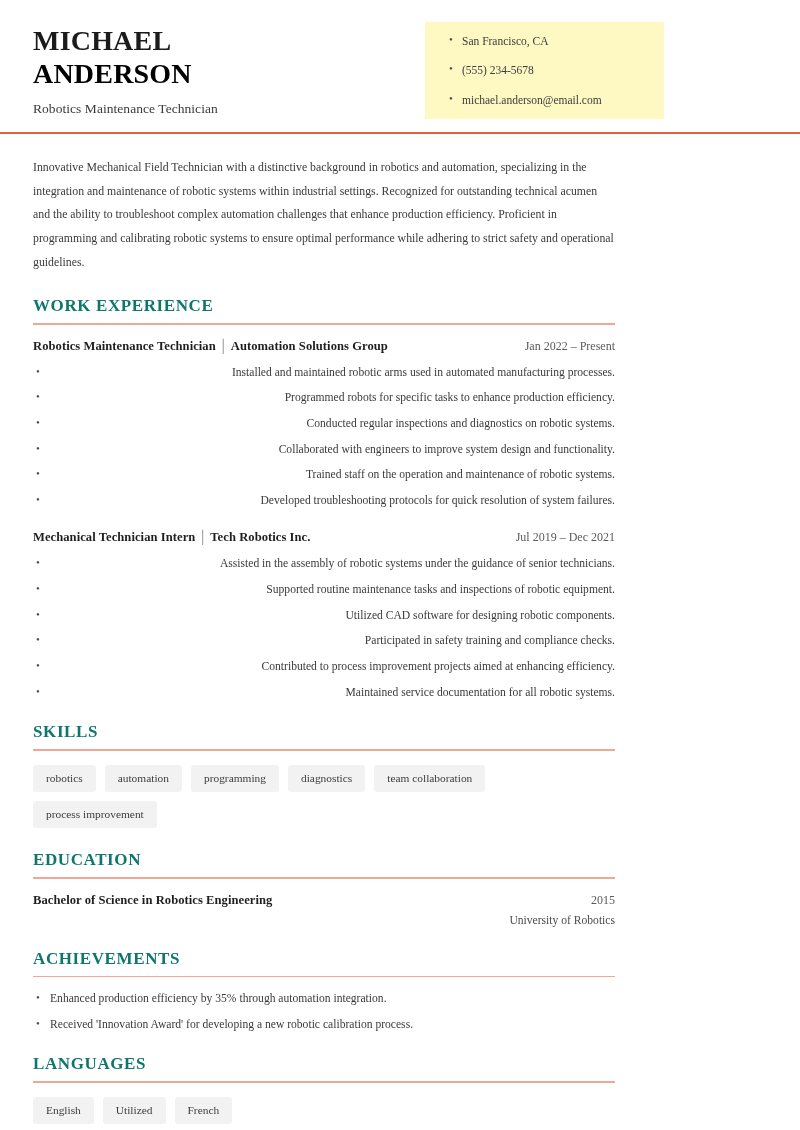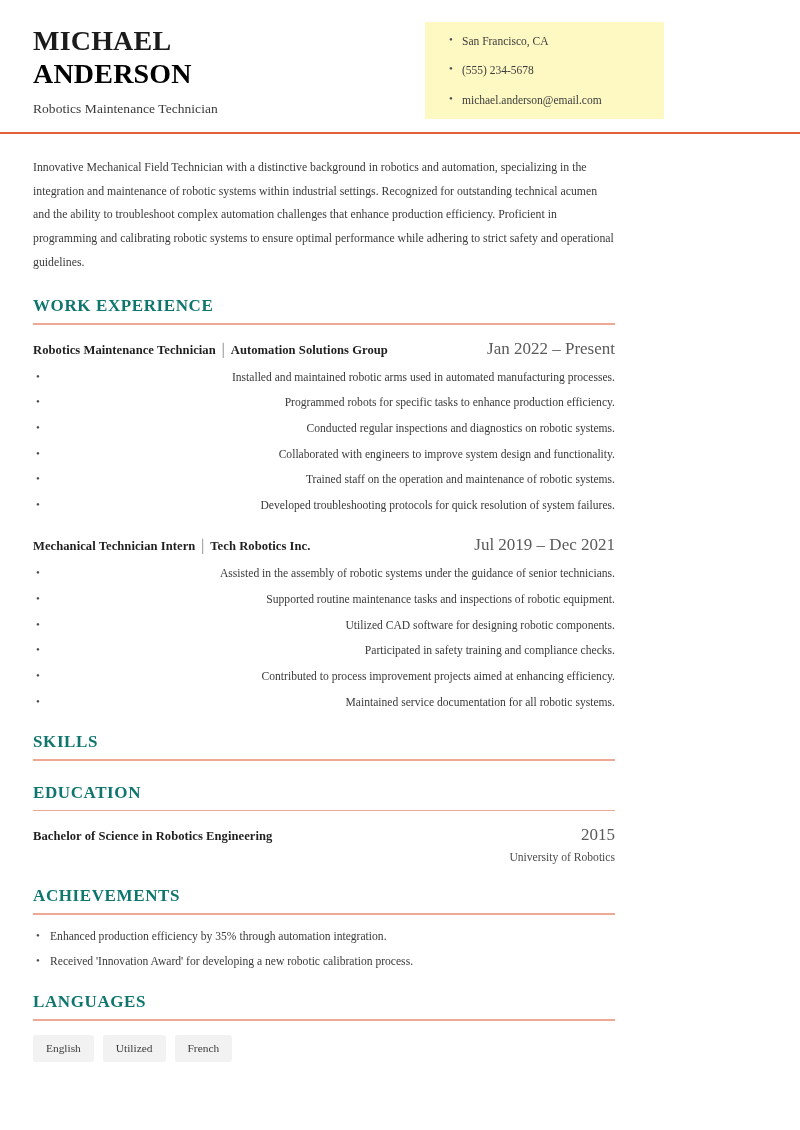--- a/index.html
+++ b/index.html
@@ -138,21 +138,21 @@
     font-weight: 700;
     color: #1f1f1f;
     letter-spacing: 0.05px;
   }
   .sep {
     color: #8d8d8d;
     font-weight: 400;
     padding: 0 3px;
   }
   .entry-dates {
-    font-size: 17px;
+    font-size: 12px;
     color: #5a5a5a;
     white-space: nowrap;
     padding-left: 18px;
   }
   .entry-sub {
     font-size: 11.6px;
     color: #4b4b4b;
     margin-top: 6px;
   }
 
@@ -257,20 +257,28 @@
           <li>Participated in safety training and compliance checks.</li>
           <li>Contributed to process improvement projects aimed at enhancing efficiency.</li>
           <li>Maintained service documentation for all robotic systems.</li>
         </ul>
       </div>
     </div>
 
     <div class="section">
       <div class="section-title">SKILLS</div>
       <div class="section-rule"></div>
+      <div class="chips">
+        <span class="chip">robotics</span>
+        <span class="chip">automation</span>
+        <span class="chip">programming</span>
+        <span class="chip">diagnostics</span>
+        <span class="chip">team collaboration</span>
+        <span class="chip">process improvement</span>
+      </div>
     </div>
 
     <div class="section">
       <div class="section-title">EDUCATION</div>
       <div class="section-rule"></div>
       <div class="entry">
         <div class="entry-head">
           <div class="entry-heading">Bachelor of Science in Robotics Engineering</div>
           <div class="entry-dates">2015</div>
         </div>

